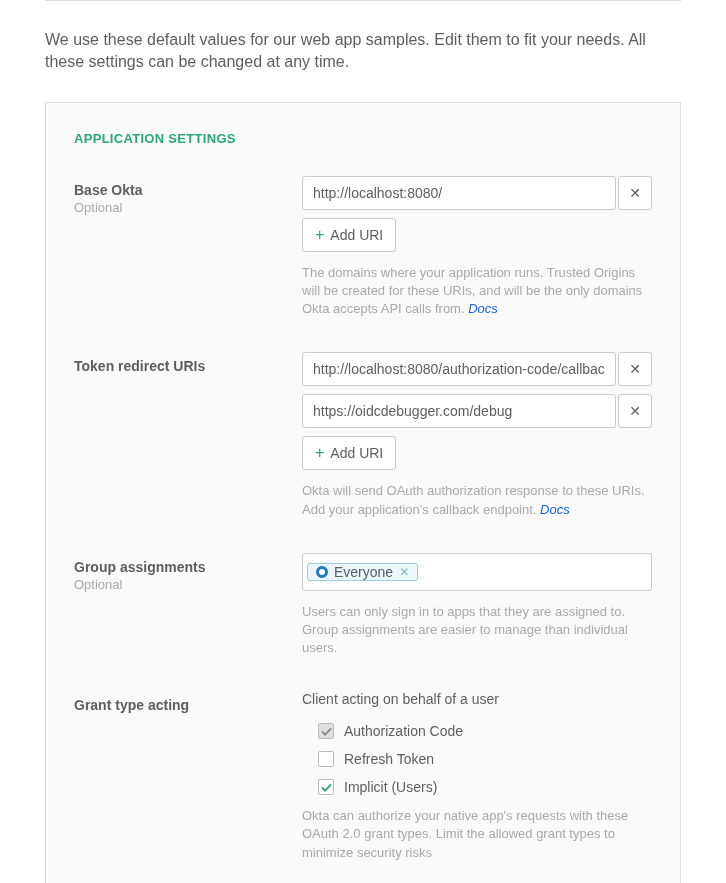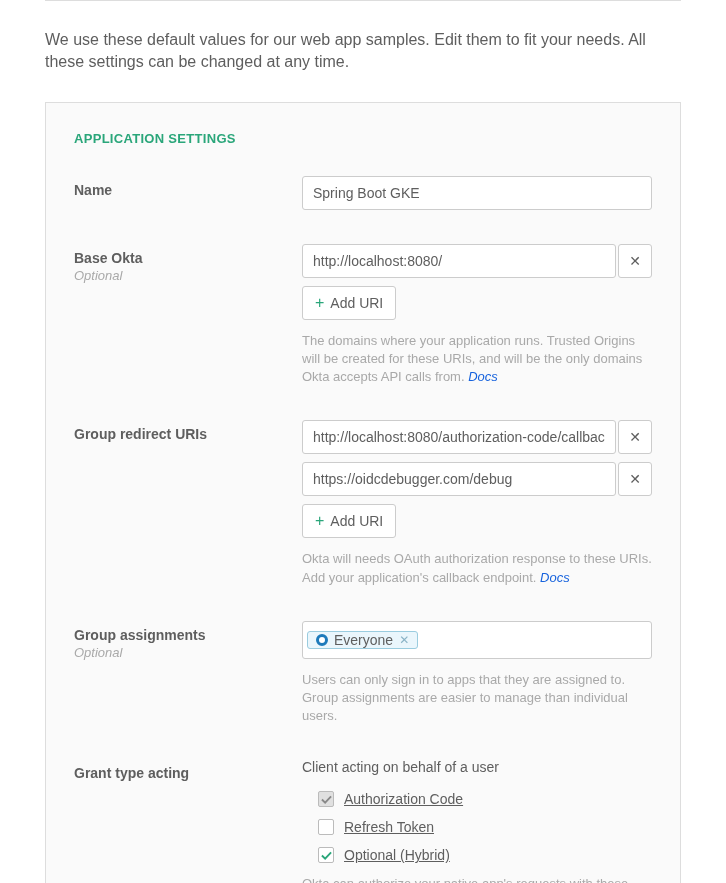--- a/index.html
+++ b/index.html
@@ -5,60 +5,52 @@
     * { box-sizing: border-box; margin: 0; padding: 0; }
     body { font-family: -apple-system, BlinkMacSystemFont, "Segoe UI", Helvetica, Arial, sans-serif; font-size: 14px; color: #5e5e5e; background: #fff; width: 726px; padding: 0 45px; }
     .top-rule { border-top: 1px solid #ddd; margin-bottom: 28px; }
     .intro { color: #5e5e5e; font-size: 16px; line-height: 1.4; margin-bottom: 28px; }
     .panel { border: 1px solid #ddd; background: #fafafa; padding: 28px 28px 20px 28px; }
     .panel-title { color: #2aa67a; font-size: 13px; font-weight: 600; letter-spacing: 0.3px; margin-bottom: 30px; }
     .field { display: flex; margin-bottom: 34px; align-items: flex-start; }
     .field:last-child { margin-bottom: 6px; }
     .field-label { width: 228px; flex-shrink: 0; padding-top: 6px; }
     .field-label .lbl { color: #5e5e5e; font-size: 14px; font-weight: 600; }
-    .field-label .opt { color: #a9a9a9; font-size: 13px; margin-top: 2px; font-style: italic; }
+    .field-label .opt { color: #a9a9a9; font-size: 13px; margin-top: 2px; }
     .field-body { flex: 1; }
     .text-input { width: 100%; height: 34px; border: 1px solid #ccc; border-radius: 3px; padding: 0 10px; font-size: 14px; color: #5e5e5e; background: #fff; }
     .uri-row { display: flex; gap: 2px; margin-bottom: 8px; }
     .uri-row .text-input { flex: 1; }
     .remove-btn { width: 34px; height: 34px; border: 1px solid #ccc; border-radius: 3px; background: #fff; color: #5e5e5e; cursor: pointer; display: flex; align-items: center; justify-content: center; font-size: 14px; }
     .add-btn { height: 34px; border: 1px solid #ccc; border-radius: 3px; background: #fff; color: #5e5e5e; cursor: pointer; padding: 0 12px; display: inline-flex; align-items: center; gap: 6px; font-size: 14px; }
     .add-btn .plus { color: #2aa67a; font-size: 16px; font-weight: 400; }
     .help { color: #a9a9a9; font-size: 13px; line-height: 1.4; margin-top: 12px; }
     .help a { color: #1662dd; text-decoration: none; font-style: italic; }
     .tag-input { width: 100%; min-height: 38px; border: 1px solid #ccc; border-radius: 3px; background: #fff; padding: 4px; display: flex; align-items: center; }
     .chip { display: inline-flex; align-items: center; gap: 6px; background: #eaf6fc; border: 1px solid #9accdf; border-radius: 3px; padding: 0 8px; font-size: 14px; color: #5e5e5e; }
     .chip .dot { width: 12px; height: 12px; border-radius: 50%; border: 3px solid #1d7abb; background: #fff; }
     .chip .rm { color: #8ab3c6; font-size: 12px; cursor: pointer; }
     .grant-head { color: #5e5e5e; font-size: 14px; margin-bottom: 16px; }
-    .checkrow { display: flex; align-items: center; gap: 10px; margin-bottom: 12px; margin-left: 16px; text-decoration: underline; }
+    .checkrow { display: flex; align-items: center; gap: 10px; margin-bottom: 12px; margin-left: 16px; }
     .checkbox { width: 16px; height: 16px; border: 1px solid #bbb; border-radius: 2px; background: #fff; display: flex; align-items: center; justify-content: center; }
     .checkbox.checked svg { display: block; }
     .checkbox svg { display: none; width: 11px; height: 11px; }
     .checkbox.disabled { background: #e0e0e0; border-color: #bbb; }
     .checkrow .cl { color: #5e5e5e; font-size: 14px; }
   </style>
 </head>
 <body>
 
 <div class="top-rule"></div>
 
 <p class="intro">We use these default values for our web app samples. Edit them to fit your needs. All these settings can be changed at any time.</p>
 
 <div class="panel">
   <div class="panel-title">APPLICATION SETTINGS</div>
 
-  <div class="field">
-    <div class="field-label">
-      <div class="lbl">Name</div>
-    </div>
-    <div class="field-body">
-      <input class="text-input" value="Spring Boot GKE" style="">
-    </div>
-  </div>
 
   <div class="field">
     <div class="field-label">
       <div class="lbl">Base Okta</div>
       <div class="opt">Optional</div>
     </div>
     <div class="field-body">
       <div class="uri-row">
         <input class="text-input" value="http://localhost:8080/" style="">
         <button class="remove-btn">
@@ -70,41 +62,41 @@
         <span>Add URI</span>
       </button>
       <div class="help">
         <span>The domains where your application runs. Trusted Origins will be created for these URIs, and will be the only domains Okta accepts API calls from. </span><a href="#">Docs</a>
       </div>
     </div>
   </div>
 
   <div class="field">
     <div class="field-label">
-      <div class="lbl">Group redirect URIs</div>
+      <div class="lbl">Token redirect URIs</div>
     </div>
     <div class="field-body">
       <div class="uri-row">
         <input class="text-input" value="http://localhost:8080/authorization-code/callback" style="">
         <button class="remove-btn">
           <span>✕</span>
         </button>
       </div>
       <div class="uri-row">
         <input class="text-input" value="https://oidcdebugger.com/debug" style="">
         <button class="remove-btn">
           <span>✕</span>
         </button>
       </div>
       <button class="add-btn">
         <span class="plus">+</span>
         <span>Add URI</span>
       </button>
       <div class="help">
-        <span>Okta will needs OAuth authorization response to these URIs. Add your application's callback endpoint. </span><a href="#">Docs</a>
+        <span>Okta will send OAuth authorization response to these URIs. Add your application's callback endpoint. </span><a href="#">Docs</a>
       </div>
     </div>
   </div>
 
   <div class="field">
     <div class="field-label">
       <div class="lbl">Group assignments</div>
       <div class="opt">Optional</div>
     </div>
     <div class="field-body">
@@ -138,20 +130,20 @@
           
         </span>
         <span class="cl">Refresh Token</span>
       </div>
       <div class="checkrow">
         <span class="checkbox checked">
           <svg viewBox="0 0 12 12">
               <path d="M1 6 L4.5 9.5 L11 2.5" stroke="#2aa67a" stroke-width="2" fill="none"></path>
             </svg>
         </span>
-        <span class="cl">Optional (Hybrid)</span>
+        <span class="cl">Implicit (Users)</span>
       </div>
       <div class="help">
         <span>Okta can authorize your native app's requests with these OAuth 2.0 grant types. Limit the allowed grant types to minimize security risks </span><br>
       </div>
     </div>
   </div>
 </div>
 
 </body></html>

